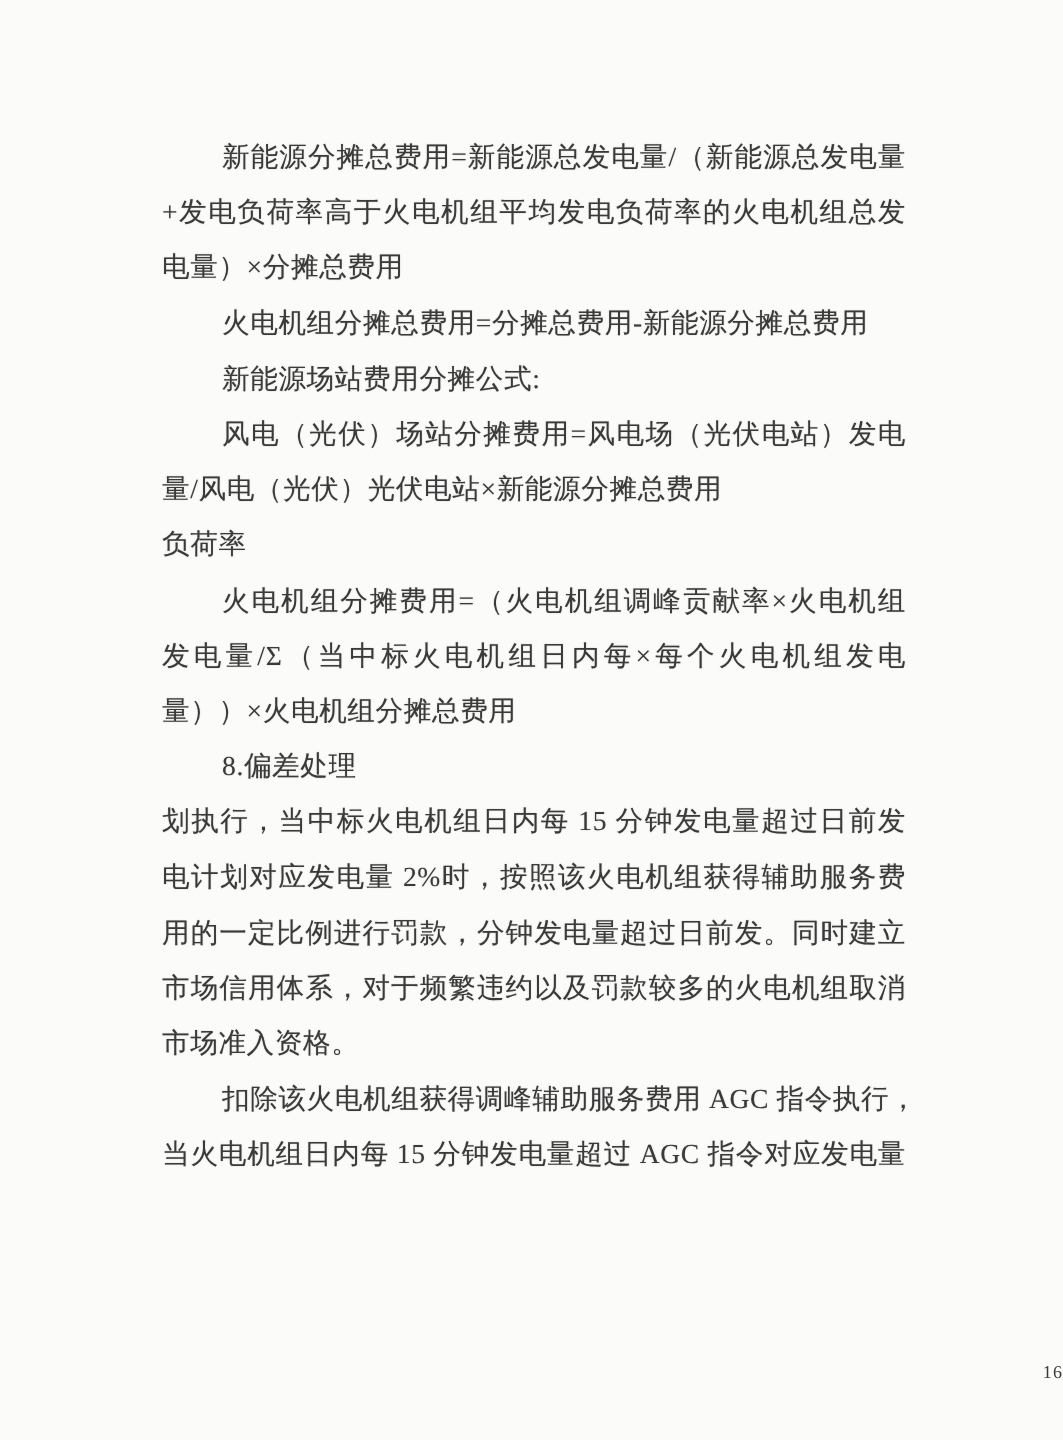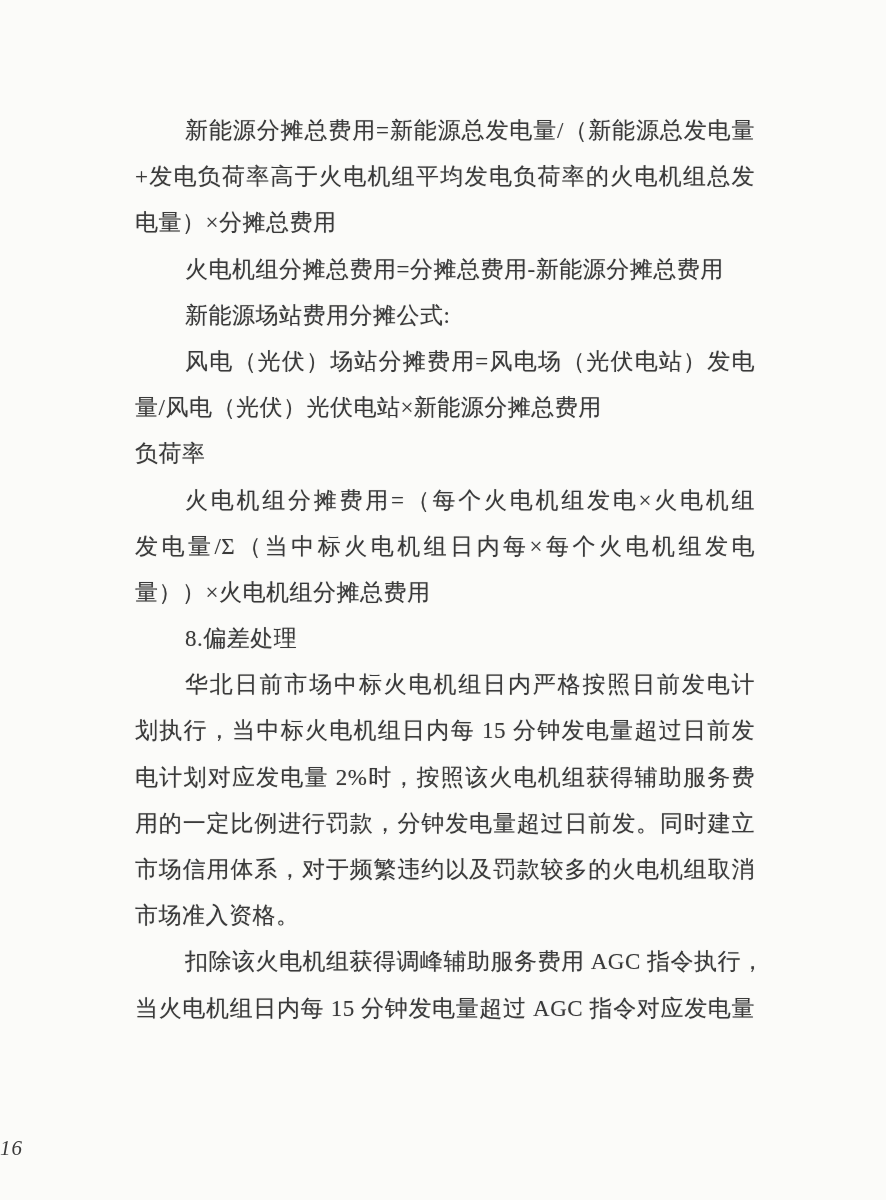--- a/index.html
+++ b/index.html
@@ -39,46 +39,44 @@
     text-justify: inter-character;
   }
   .line.ind {
     text-indent: 50px;
   }
   .page-number {
     position: absolute;
     left: 0;
     top: 1136px;
     width: 100%;
-    text-align: left;
-    font-size: 21px;
+    text-align: right;
+    font-size: 15px;
     letter-spacing: 1px;
     color: var(--text-color, #3a3a3a);
     filter: blur(0.2px);
-    font-style: italic;
   }
 </style>
 </head>
 <body>
 
 <div class="page">
   <div class="text-block">
     <div class="line ind just">新能源分摊总费用=新能源总发电量/（新能源总发电量</div>
     <div class="line just">+发电负荷率高于火电机组平均发电负荷率的火电机组总发</div>
     <div class="line">电量）×分摊总费用</div>
     <div class="line ind">火电机组分摊总费用=分摊总费用-新能源分摊总费用</div>
     <div class="line ind">新能源场站费用分摊公式:</div>
     <div class="line ind just">风电（光伏）场站分摊费用=风电场（光伏电站）发电</div>
     <div class="line">量/风电（光伏）光伏电站×新能源分摊总费用</div>
     <div class="line">负荷率</div>
-    <div class="line ind just">火电机组分摊费用=（每个火电机组发电×火电机组</div>
+    <div class="line ind just">火电机组分摊费用=（火电机组调峰贡献率×火电机组</div>
     <div class="line just">发电量/Σ（当中标火电机组日内每×每个火电机组发电</div>
     <div class="line">量））×火电机组分摊总费用</div>
     <div class="line ind">8.偏差处理</div>
-    <div class="line ind just">华北日前市场中标火电机组日内严格按照日前发电计</div>
     <div class="line just">划执行，当中标火电机组日内每 15 分钟发电量超过日前发</div>
     <div class="line just">电计划对应发电量 2%时，按照该火电机组获得辅助服务费</div>
     <div class="line just">用的一定比例进行罚款，分钟发电量超过日前发。同时建立</div>
     <div class="line just">市场信用体系，对于频繁违约以及罚款较多的火电机组取消</div>
     <div class="line">市场准入资格。</div>
     <div class="line ind">扣除该火电机组获得调峰辅助服务费用 AGC 指令执行，</div>
     <div class="line just">当火电机组日内每 15 分钟发电量超过 AGC 指令对应发电量</div>
   </div>
   <div class="page-number">16</div>
 </div>

